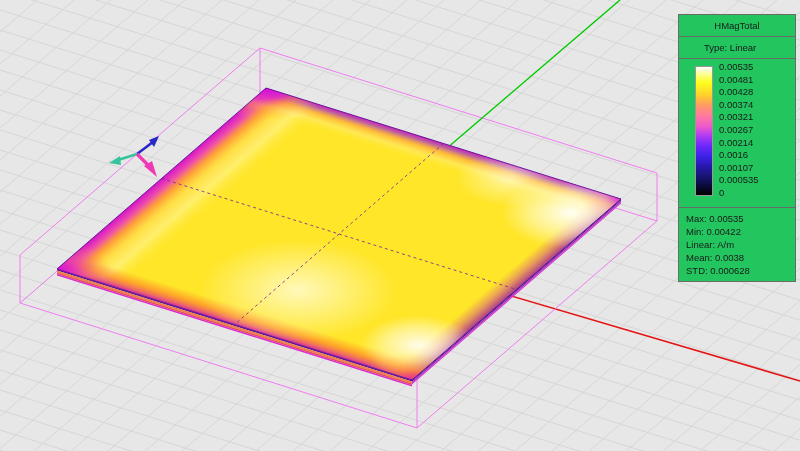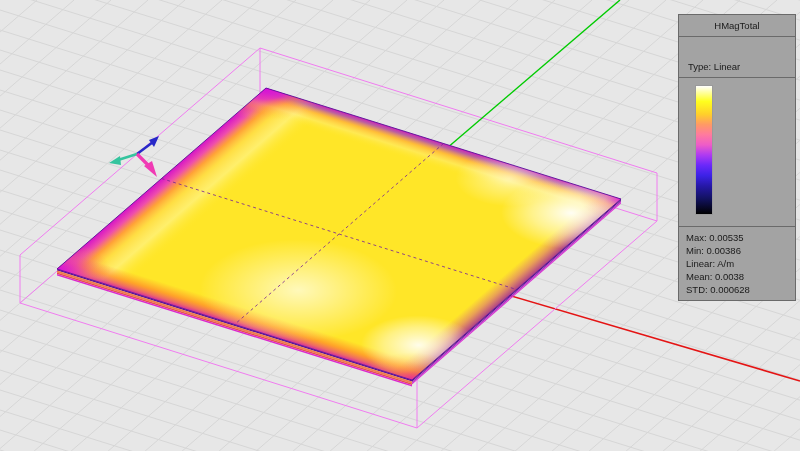--- a/index.html
+++ b/index.html
@@ -1,25 +1,25 @@
 <!DOCTYPE html>
 <html><head>
 <meta charset="utf-8">
 <style>
   html,body{margin:0;padding:0;background:#e7e7e7;width:800px;height:451px;overflow:hidden;
             font-family:"Liberation Sans", sans-serif;}
   #viewport{position:relative;width:800px;height:451px;}
   #scene{position:absolute;left:0;top:0;}
   
-  #legend{position:absolute;left:678px;top:14px;width:118px;background:#a3a3a3;
+  #legend{position:absolute;left:678px;top:14px;width:118px;background:#22c55e;
           border:1px solid #6a6a6a;color:#1a1a1a;font-size:9.5px;box-sizing:border-box;}
   #legend .sec{border-bottom:1px solid #6a6a6a;}
   #legend .sec:last-child{border-bottom:none;}
   #legend .title-row{height:21px;line-height:21px;text-align:center;}
-  #legend .type-row{height:21px;line-height:21px;padding-left:9px;margin-top:19px;}
+  #legend .type-row{height:21px;line-height:21px;padding-left:25px;}
   #legend .scale-row{height:148px;position:relative;}
   #cbar{position:absolute;left:16px;top:7px;width:16px;height:128px;border:1px solid #9a9a9a;
         background:linear-gradient(to bottom,
           #ffffff 0%, #ffffa0 5%, #ffff1e 12%, #ffd02a 22%, #ff9a64 30%,
           #ff7a9e 38%, #ee5cc8 46%, #ae3af2 54%, #6a28fa 62%, #3c22e6 70%,
           #2618a8 78%, #121260 88%, #000000 100%);}
   #cbar-labels{position:absolute;left:40px;top:3px;height:136px;display:flex;
                flex-direction:column;justify-content:space-between;}
   #cbar-labels span{display:block;line-height:10px;}
   #legend .stats-row{padding:4px 0 4px 7px;}
@@ -222,23 +222,36 @@
     <line x1="137" y1="154" x2="149" y2="166" stroke-width="3.4" stroke="#f03ab4"></line>
     <polygon points="157,177 144,166 152,161" fill="#f03ab4"></polygon>
   </g>
 </svg>
 
 <div id="legend">
   <div class="sec title-row">HMagTotal</div>
   <div class="sec type-row">Type: Linear</div>
   <div class="sec scale-row">
     <div id="cbar"></div>
+    <div id="cbar-labels">
+      <span>0.00535</span>
+      <span>0.00481</span>
+      <span>0.00428</span>
+      <span>0.00374</span>
+      <span>0.00321</span>
+      <span>0.00267</span>
+      <span>0.00214</span>
+      <span>0.0016</span>
+      <span>0.00107</span>
+      <span>0.000535</span>
+      <span>0</span>
+    </div>
   </div>
   <div class="sec stats-row">
     <div>Max: 0.00535</div>
-    <div>Min: 0.00386</div>
+    <div>Min: 0.00422</div>
     <div>Linear: A/m</div>
     <div>Mean: 0.0038</div>
     <div>STD: 0.000628</div>
   </div>
 </div>
 
 </div>
 
 </body></html>

